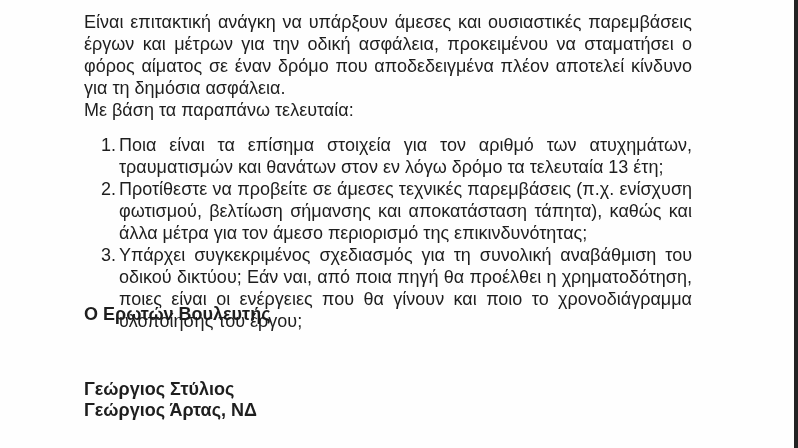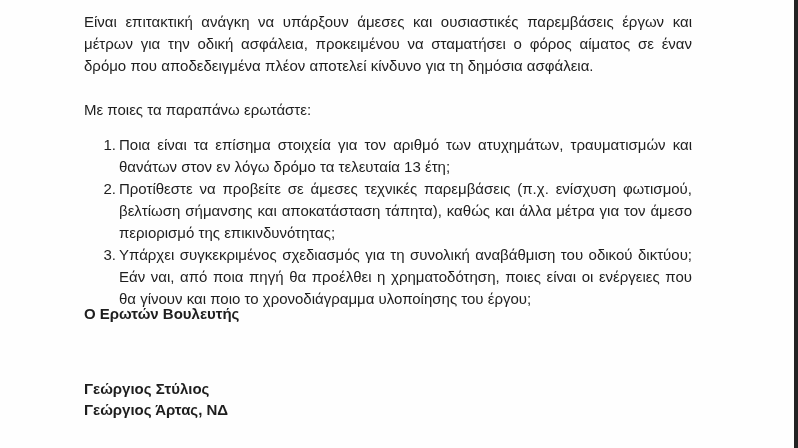--- a/index.html
+++ b/index.html
@@ -12,21 +12,21 @@
     }
     .page {
       position: absolute;
       left: 0;
       top: 0;
       width: 794px;
       height: 448px;
       background: #fefefe;
       font-family: "Liberation Sans", "DejaVu Sans", sans-serif;
       color: #1e1e1e;
-      font-size: 15px;
+      font-size: 18px;
     }
     .edge {
       position: absolute;
       left: 794px;
       top: 0;
       width: 4px;
       height: 448px;
       background: #232323;
     }
     .para {
@@ -69,21 +69,21 @@
     }
     .asker { top: 303px; }
     .name { top: 378px; }
     .office { top: 399px; }
   </style>
 </head>
 <body>
 
 <div class="page">
   <p class="para p1">Είναι επιτακτική ανάγκη να υπάρξουν άμεσες και ουσιαστικές παρεμβάσεις έργων και μέτρων για την οδική ασφάλεια, προκειμένου να σταματήσει ο φόρος αίματος σε έναν δρόμο που αποδεδειγμένα πλέον αποτελεί κίνδυνο για τη δημόσια ασφάλεια.</p>
-  <p class="para p2">Με ποιες τα παραπάνω ερωτάστε:</p>
+  <p class="para p2">Με βάση τα παραπάνω τελευταία:</p>
 
   <ol class="list">
     <li>
       <span class="num-wrap">1.</span>
       <span>Ποια είναι τα επίσημα στοιχεία για τον αριθμό των ατυχημάτων, τραυματισμών και θανάτων στον εν λόγω δρόμο τα τελευταία 13 έτη;</span>
     </li>
     <li>
       <span class="num-wrap">2.</span>
       <span>Προτίθεστε να προβείτε σε άμεσες τεχνικές παρεμβάσεις (π.χ. ενίσχυση φωτισμού, βελτίωση σήμανσης και αποκατάσταση τάπητα), καθώς και άλλα μέτρα για τον άμεσο περιορισμό της επικινδυνότητας;</span>
     </li>

